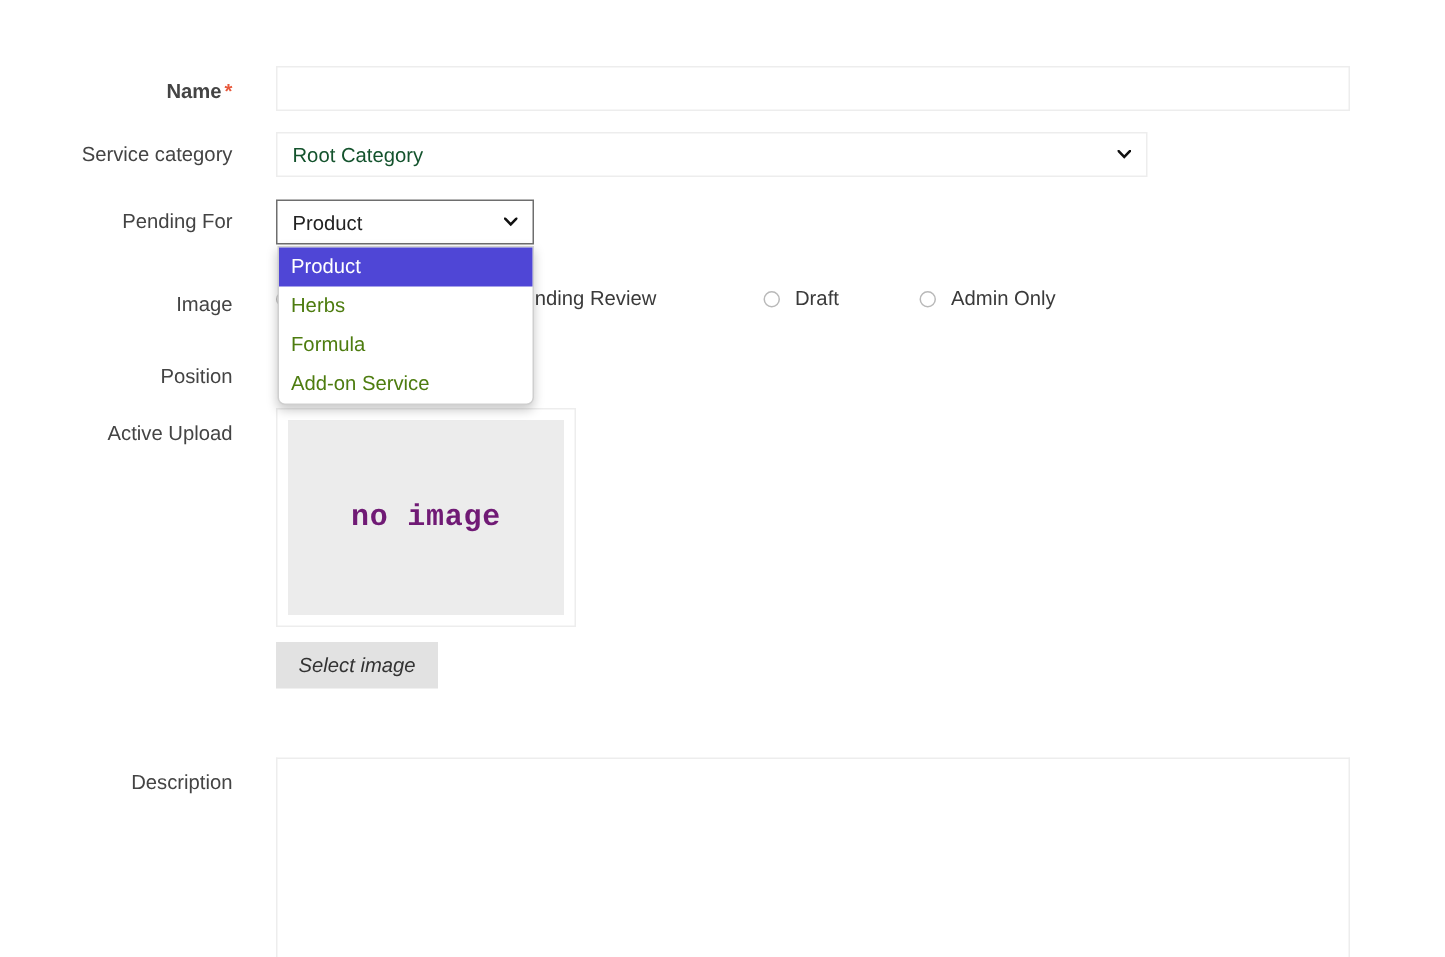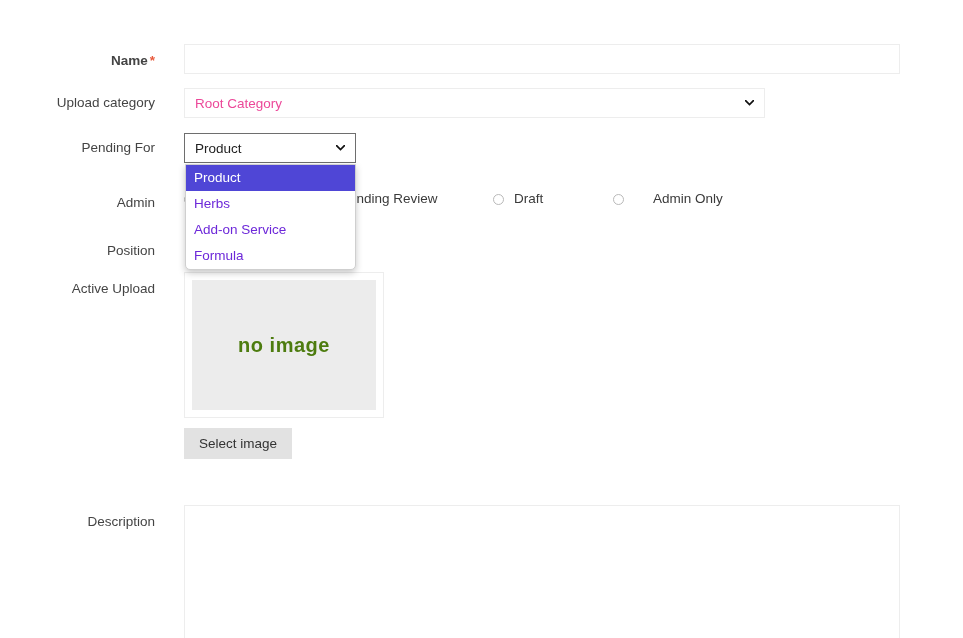--- a/index.html
+++ b/index.html
@@ -67,21 +67,21 @@
     position: absolute;
     left: 184px;
     top: 0;
     width: 581px;
     height: 30px;
     box-sizing: border-box;
     border: 1px solid #ededed;
     background: #ffffff;
     font-family: "Liberation Sans", sans-serif;
     font-size: 13.5px;
-    color: #ec4899;
+    color: #14532d;
     padding: 0 0 0 10px;
     display: flex;
     align-items: center;
   }
   .chevron {
     position: absolute;
     right: 10px;
     top: 50%;
     margin-top: -3px;
     width: 9px;
@@ -122,21 +122,21 @@
     border-radius: 0 0 5px 5px;
     box-shadow: 0 3px 7px rgba(0,0,0,0.22);
     padding: 0;
     z-index: 50;
   }
   .dropdown-option {
     height: 26px;
     line-height: 26px;
     padding: 0 8px;
     font-size: 13.5px;
-    color: #6d28d9;
+    color: #4d7c0f;
     white-space: nowrap;
     box-sizing: border-box;
   }
   .dropdown-option.selected {
     background: #4f46d6;
     color: #ffffff;
   }
 
   
   #row-status { top: 188px; }
@@ -166,22 +166,22 @@
     flex: 0 0 auto;
   }
   .radio-label {
     margin-left: 10px;
     font-size: 13.5px;
     color: #3a3a3a;
     line-height: 18px;
   }
   .radio-item.r0 { left: 0px; }
   .radio-item.r1 { left: 135px; }
-  .radio-item.r2 { left: 309px; }
-  .radio-item.r3 { left: 429px; gap: 19px; }
+  .radio-item.r2 { left: 325px; }
+  .radio-item.r3 { left: 429px; }
 
   
   #row-position { top: 236px; }
   #row-position .field-label { top: 6px; }
 
   
   #row-image { top: 272px; }
   #row-image .field-label { top: 8px; }
   .image-frame {
     position: absolute;
@@ -196,41 +196,42 @@
   }
   .image-inner {
     width: 100%;
     height: 100%;
     background: #ececec;
     display: flex;
     align-items: center;
     justify-content: center;
   }
   .no-image-text {
-    font-family: Liberation Sans, sans-serif;
+    font-family: Liberation Mono, monospace;
     font-weight: bold;
     font-size: 20px;
-    color: #4d7c0f;
+    color: #701a75;
     letter-spacing: 0.5px;
   }
   .select-image-btn {
     position: absolute;
     left: 184px;
     top: 156px;
     height: 31px;
     padding: 0 15px;
     display: flex;
     align-items: center;
     background: #e2e2e2;
     border: none;
     color: #333333;
     font-family: "Liberation Sans", sans-serif;
     font-size: 13.5px;
     cursor: pointer;
     border-radius: 0;
+    font-style: italic;
   }
 
   
   #row-desc { top: 505px; }
   #row-desc .field-label { top: 8px; }
   .textarea-box {
     position: absolute;
     left: 184px;
     top: 0;
     width: 716px;
@@ -251,21 +252,21 @@
 <body>
 
 <div class="form-row" id="row-name">
   <div class="field-label">
     <span>Name</span><span class="req-star">*</span>
   </div>
   <input class="text-input" type="text" value="" style="">
 </div>
 
 <div class="form-row" id="row-parent">
-  <div class="field-label">Upload category</div>
+  <div class="field-label">Service category</div>
   <div class="select-plain">
     <span>Root Category</span>
     <span class="chevron">
       <svg width="9" height="6" viewBox="0 0 9 6">
           <path d="M0.6 0.6 L4.5 4.6 L8.4 0.6" stroke="#111" stroke-width="1.7" fill="none" stroke-linecap="square"></path>
         </svg>
     </span>
   </div>
 </div>
 
@@ -275,21 +276,21 @@
     <span>Product</span>
     <span class="chevron">
       <svg width="9" height="6" viewBox="0 0 9 6">
           <path d="M0.6 0.6 L4.5 4.6 L8.4 0.6" stroke="#111" stroke-width="1.7" fill="none" stroke-linecap="square"></path>
         </svg>
     </span>
   </div>
 </div>
 
 <div class="form-row" id="row-status">
-  <div class="field-label">Admin</div>
+  <div class="field-label">Image</div>
   <div class="radio-group">
     <label class="radio-item r0">
       <span class="radio-dot"></span>
       <span class="radio-label">Active</span>
     </label>
     <label class="radio-item r1">
       <span class="radio-dot"></span>
       <span class="radio-label">Pending Review</span>
     </label>
     <label class="radio-item r2">
@@ -318,15 +319,15 @@
 </div>
 
 <div class="form-row" id="row-desc">
   <div class="field-label">Description</div>
   <textarea class="textarea-box" style=""></textarea>
 </div>
 
 <div class="dropdown-list">
   <div class="dropdown-option selected">Product</div>
   <div class="dropdown-option">Herbs</div>
+  <div class="dropdown-option">Formula</div>
   <div class="dropdown-option">Add-on Service</div>
-  <div class="dropdown-option">Formula</div>
 </div>
 
 </body></html>

